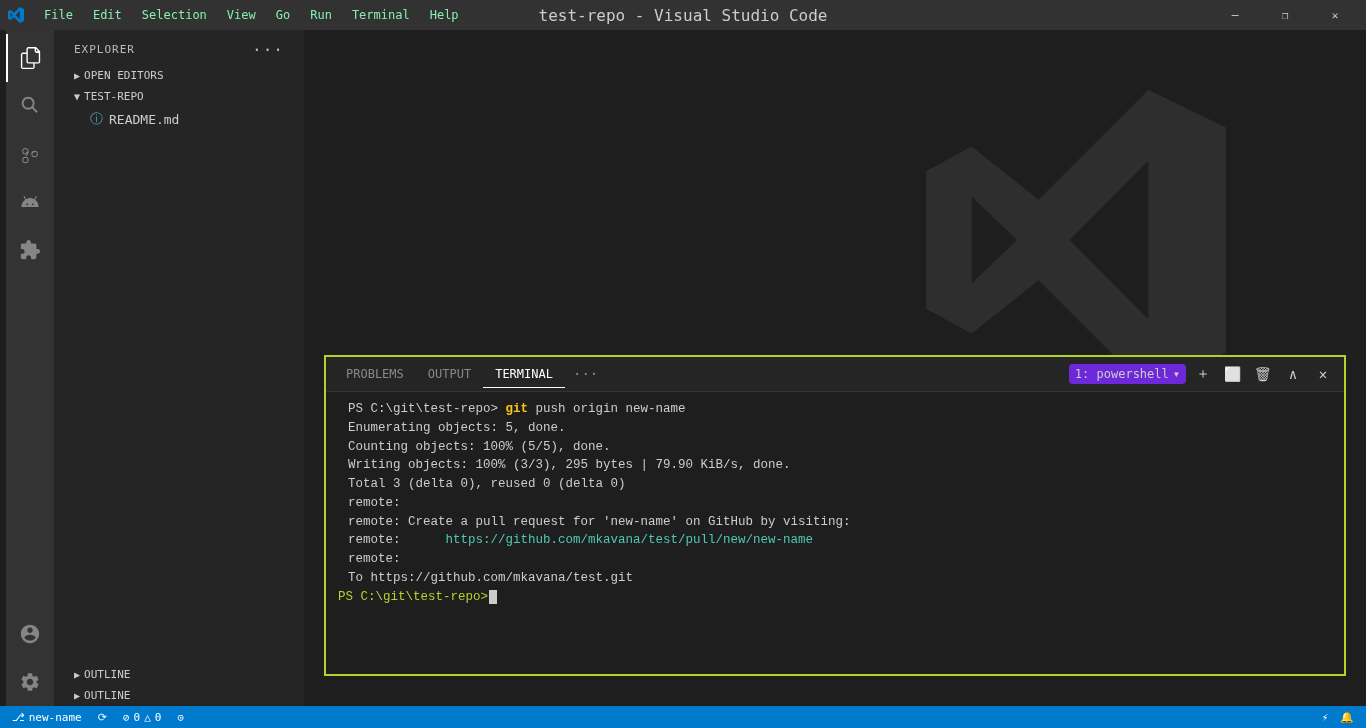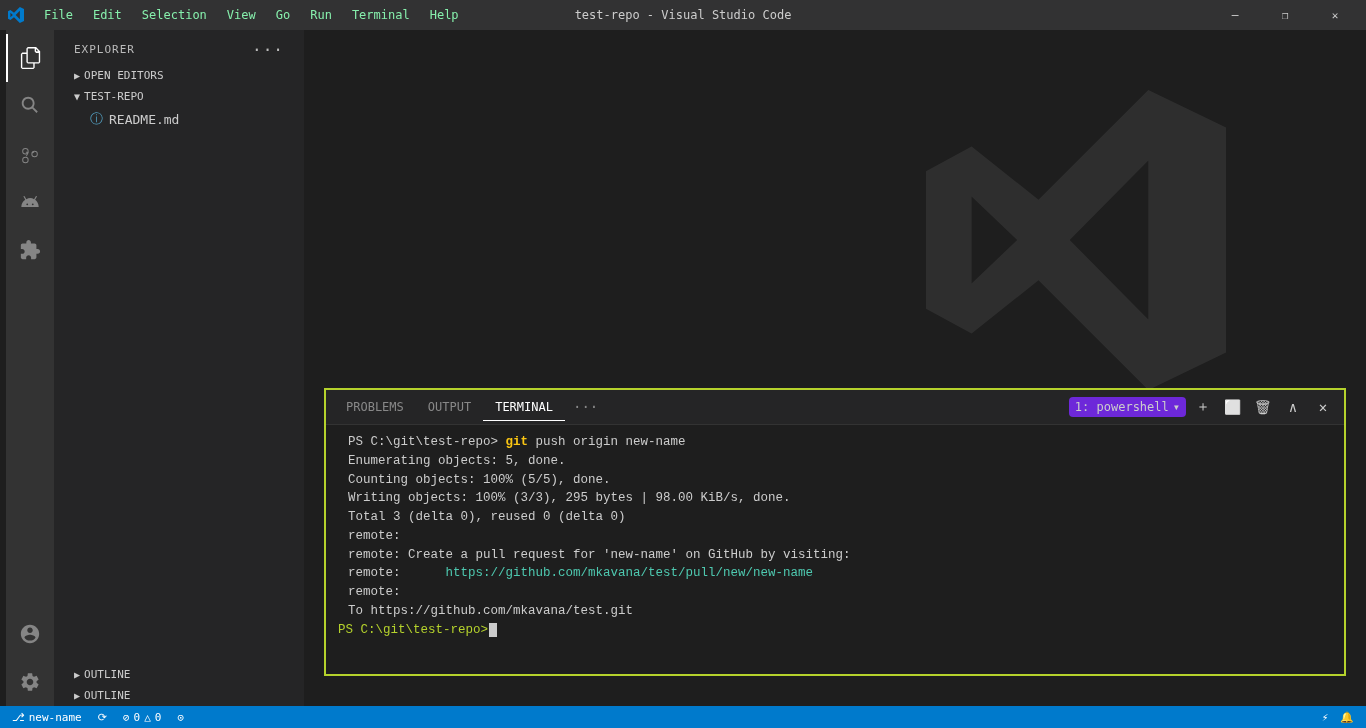--- a/index.html
+++ b/index.html
@@ -42,21 +42,21 @@
       font-size: 12px;
       padding: 4px 8px;
       cursor: pointer;
       border-radius: 3px;
     }
     #titlebar-center {
       position: absolute;
       left: 50%;
       transform: translateX(-50%);
       color: #cccccc;
-      font-size: 12px;
+      font-size: 16px;
     }
     #titlebar-right {
       display: flex;
       align-items: center;
       gap: 4px;
     }
     .win-btn {
       width: 46px;
       height: 30px;
       display: flex;
@@ -172,21 +172,21 @@
       align-items: center;
       justify-content: center;
     }
 
     
     #terminal-panel {
       position: absolute;
       bottom: 30px;
       left: 20px;
       right: 20px;
-      height: 288px;
+      height: 321px;
       background: #1e1e1e;
       border: 2px solid #b5d22c;
       display: flex;
       flex-direction: column;
       justify-content: flex-end;
     }
 
     #terminal-tabs {
       display: flex;
       align-items: center;
@@ -422,21 +422,21 @@
           <div class="term-icon-btn">⬜</div>
           <div class="term-icon-btn">🗑</div>
           <div class="term-icon-btn">∧</div>
           <div class="term-icon-btn">✕</div>
         </div>
       </div>
       <div id="terminal-content">
         <div class="term-line"><span class="term-prompt">PS C:\git\test-repo&gt; </span><span class="term-git">git</span><span class="term-cmd"> push origin new-name</span></div>
         <div class="term-line">Enumerating objects: 5, done.</div>
         <div class="term-line">Counting objects: 100% (5/5), done.</div>
-        <div class="term-line">Writing objects: 100% (3/3), 295 bytes | 98.00 KiB/s, done.</div>
+        <div class="term-line">Writing objects: 100% (3/3), 295 bytes | 79.90 KiB/s, done.</div>
         <div class="term-line">Total 3 (delta 0), reused 0 (delta 0)</div>
         <div class="term-line">remote:</div>
         <div class="term-line">remote: Create a pull request for 'new-name' on GitHub by visiting:</div>
         <div class="term-line">remote:      <span class="term-url">https://github.com/mkavana/test/pull/new/new-name</span></div>
         <div class="term-line">remote:</div>
         <div class="term-line">To https://github.com/mkavana/test.git</div>
         <div class="term-cursor-line">
           <span class="term-prompt" style="color:#b5d22c;">PS C:\git\test-repo&gt;</span>
           <span class="term-cursor"></span>
         </div>

